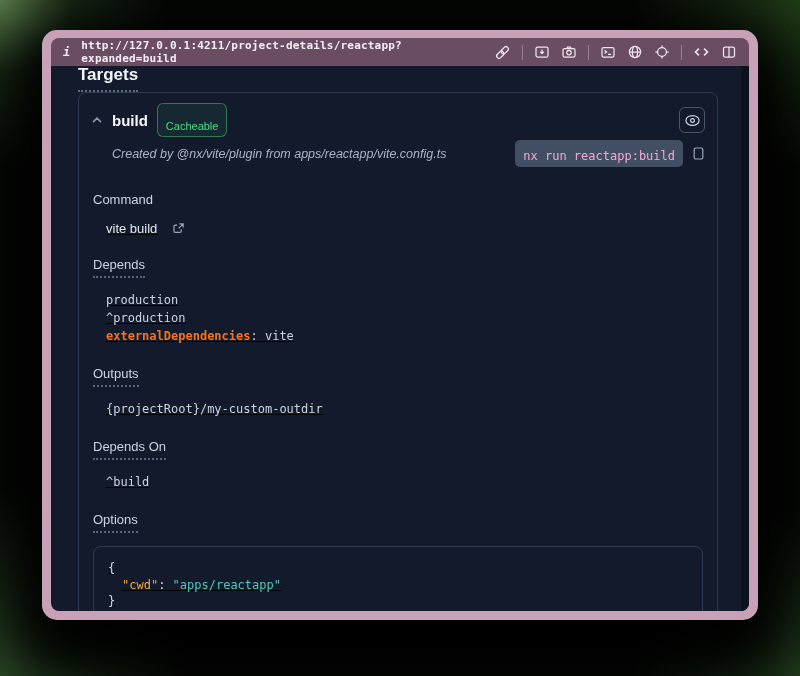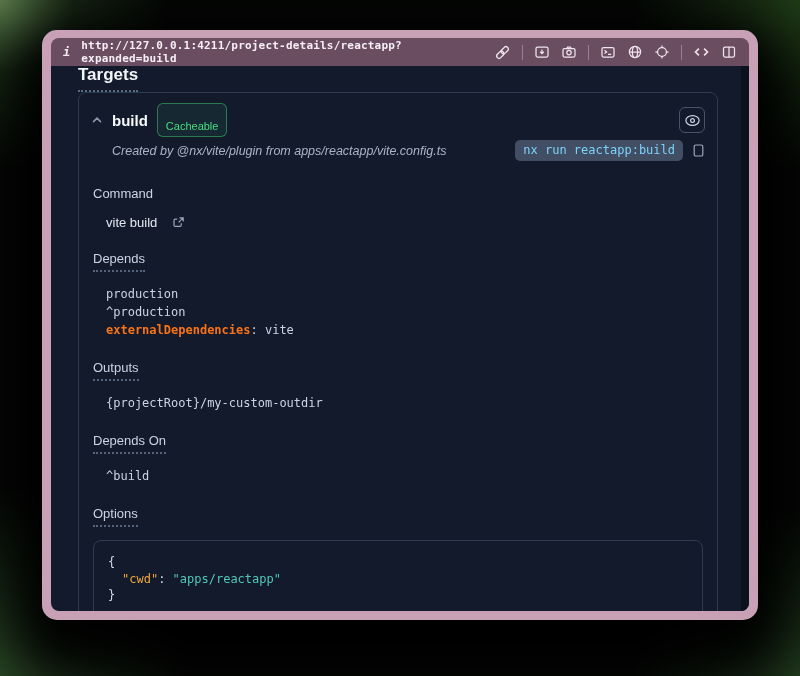--- a/index.html
+++ b/index.html
@@ -64,26 +64,26 @@
   .eye-btn {
     margin-left: auto; width: 26px; height: 26px; flex: 0 0 auto;
     border: 1px solid #475569; border-radius: 6px;
     display: flex; align-items: center; justify-content: center;
     color: #cbd5e1; cursor: pointer; background: transparent;
   }
   .eye-btn svg { stroke: currentColor; fill: none; }
   .card-subheader { display: flex; align-items: center; padding: 3px 12px 4px 33px; }
   .created-by { font-style: italic; font-size: 12.5px; color: #a9b5c7; margin-right: auto; }
   .run-chip {
-    font-family: "DejaVu Sans Mono", monospace; font-size: 12px; color: #7dd3fc;
-    background: #414e63; border-radius: 5px; padding: 3px 8px 4px; white-space: nowrap;
+    font-family: "DejaVu Sans Mono", monospace; font-size: 12px; color: #f9a8d4;
+    background: #414e63; border-radius: 5px; padding: 9px 8px 4px; white-space: nowrap;
   }
   .copy-btn { margin-left: 9px; color: #9aa7ba; display: flex; cursor: pointer; }
   .copy-btn svg { stroke: currentColor; fill: none; }
-  .section { padding: 0 14px; margin-top: 19px; }
+  .section { padding: 0 14px; margin-top: 19px; text-decoration: underline; }
   .section-label { font-size: 13px; font-weight: 500; color: #cbd5e1; display: inline-block; }
   .section-label.dotted { border-bottom: 2px dotted #55657d; padding-bottom: 4px; }
   .section-body { margin-top: 13px; padding-left: 13px; }
   .command-value { font-size: 13px; color: #e2e8f0; display: flex; align-items: center; gap: 15px; }
   .ext-link { color: #9aa7ba; display: flex; cursor: pointer; }
   .ext-link svg { stroke: currentColor; fill: none; }
   .mono-list { font-family: "DejaVu Sans Mono", monospace; font-size: 12px; color: #cbd5e1; line-height: 18px; }
   .mono-list .bold-key { font-weight: bold; color: #f97316; }
   .code-box {
     margin-top: 13px; border: 1px solid #2f3b50; border-radius: 8px;

